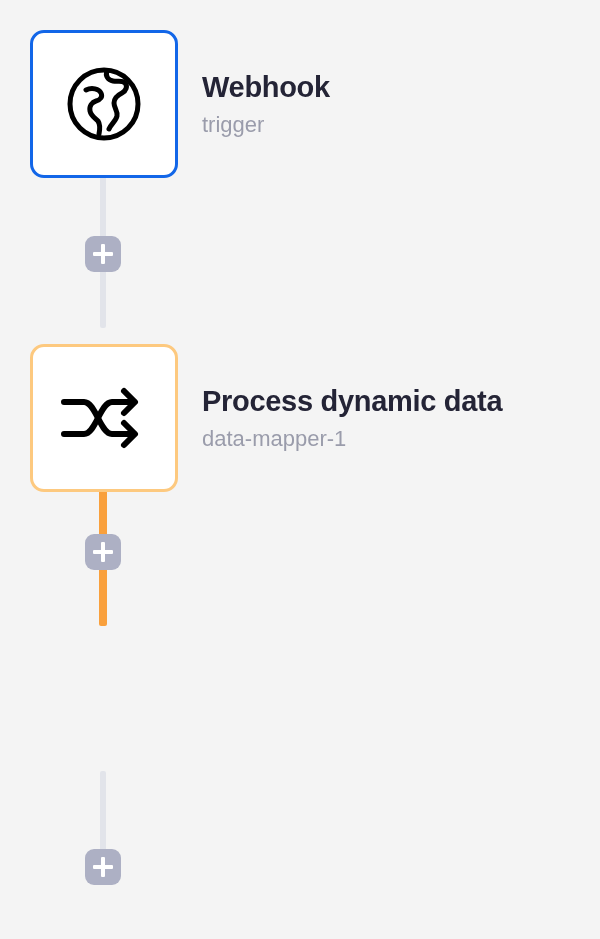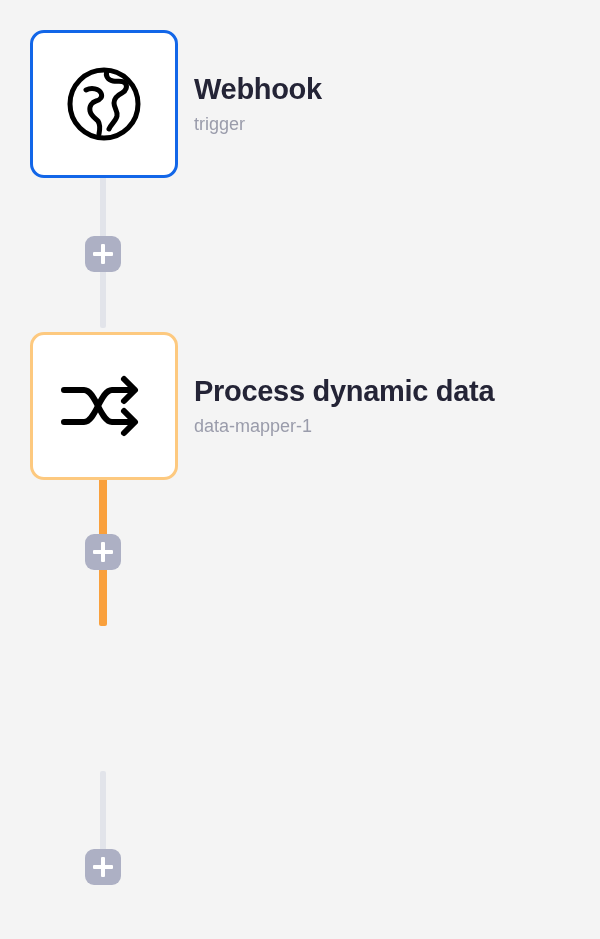--- a/index.html
+++ b/index.html
@@ -63,54 +63,54 @@
 
   
   .node {
     position: absolute;
     left: 30px;
     display: flex;
     align-items: center;
     z-index: 10;
   }
   .node-1 { top: 30px; }
-  .node-2 { top: 332px; }
+  .node-2 { top: 344px; }
   .node-3 { top: 625px; }
 
   .node-card {
     width: 148px;
     height: 148px;
     box-sizing: border-box;
     background: #ffffff;
     border-radius: 14px;
     border: 3px solid #cccccc;
     display: flex;
     align-items: center;
     justify-content: center;
     cursor: pointer;
     flex: none;
   }
   .node-card.blue   { border-color: #1266e8; }
   .node-card.orange { border-color: #fdc97f; }
   .node-card.green  { border-color: #34c383; }
 
   .node-text {
-    margin-left: 16px;
+    margin-left: 24px;
     white-space: nowrap;
   }
   .node-title {
     font-size: 29px;
     font-weight: bold;
     color: #242436;
     letter-spacing: -0.3px;
     line-height: 1.15;
   }
   .node-subtitle {
     margin-top: 8px;
-    font-size: 18px;
+    font-size: 22px;
     color: #9a9cab;
     line-height: 1.15;
   }
 </style>
 </head>
 <body>
 
 <div id="canvas">
 
   <div class="connector gray conn-1"></div>

